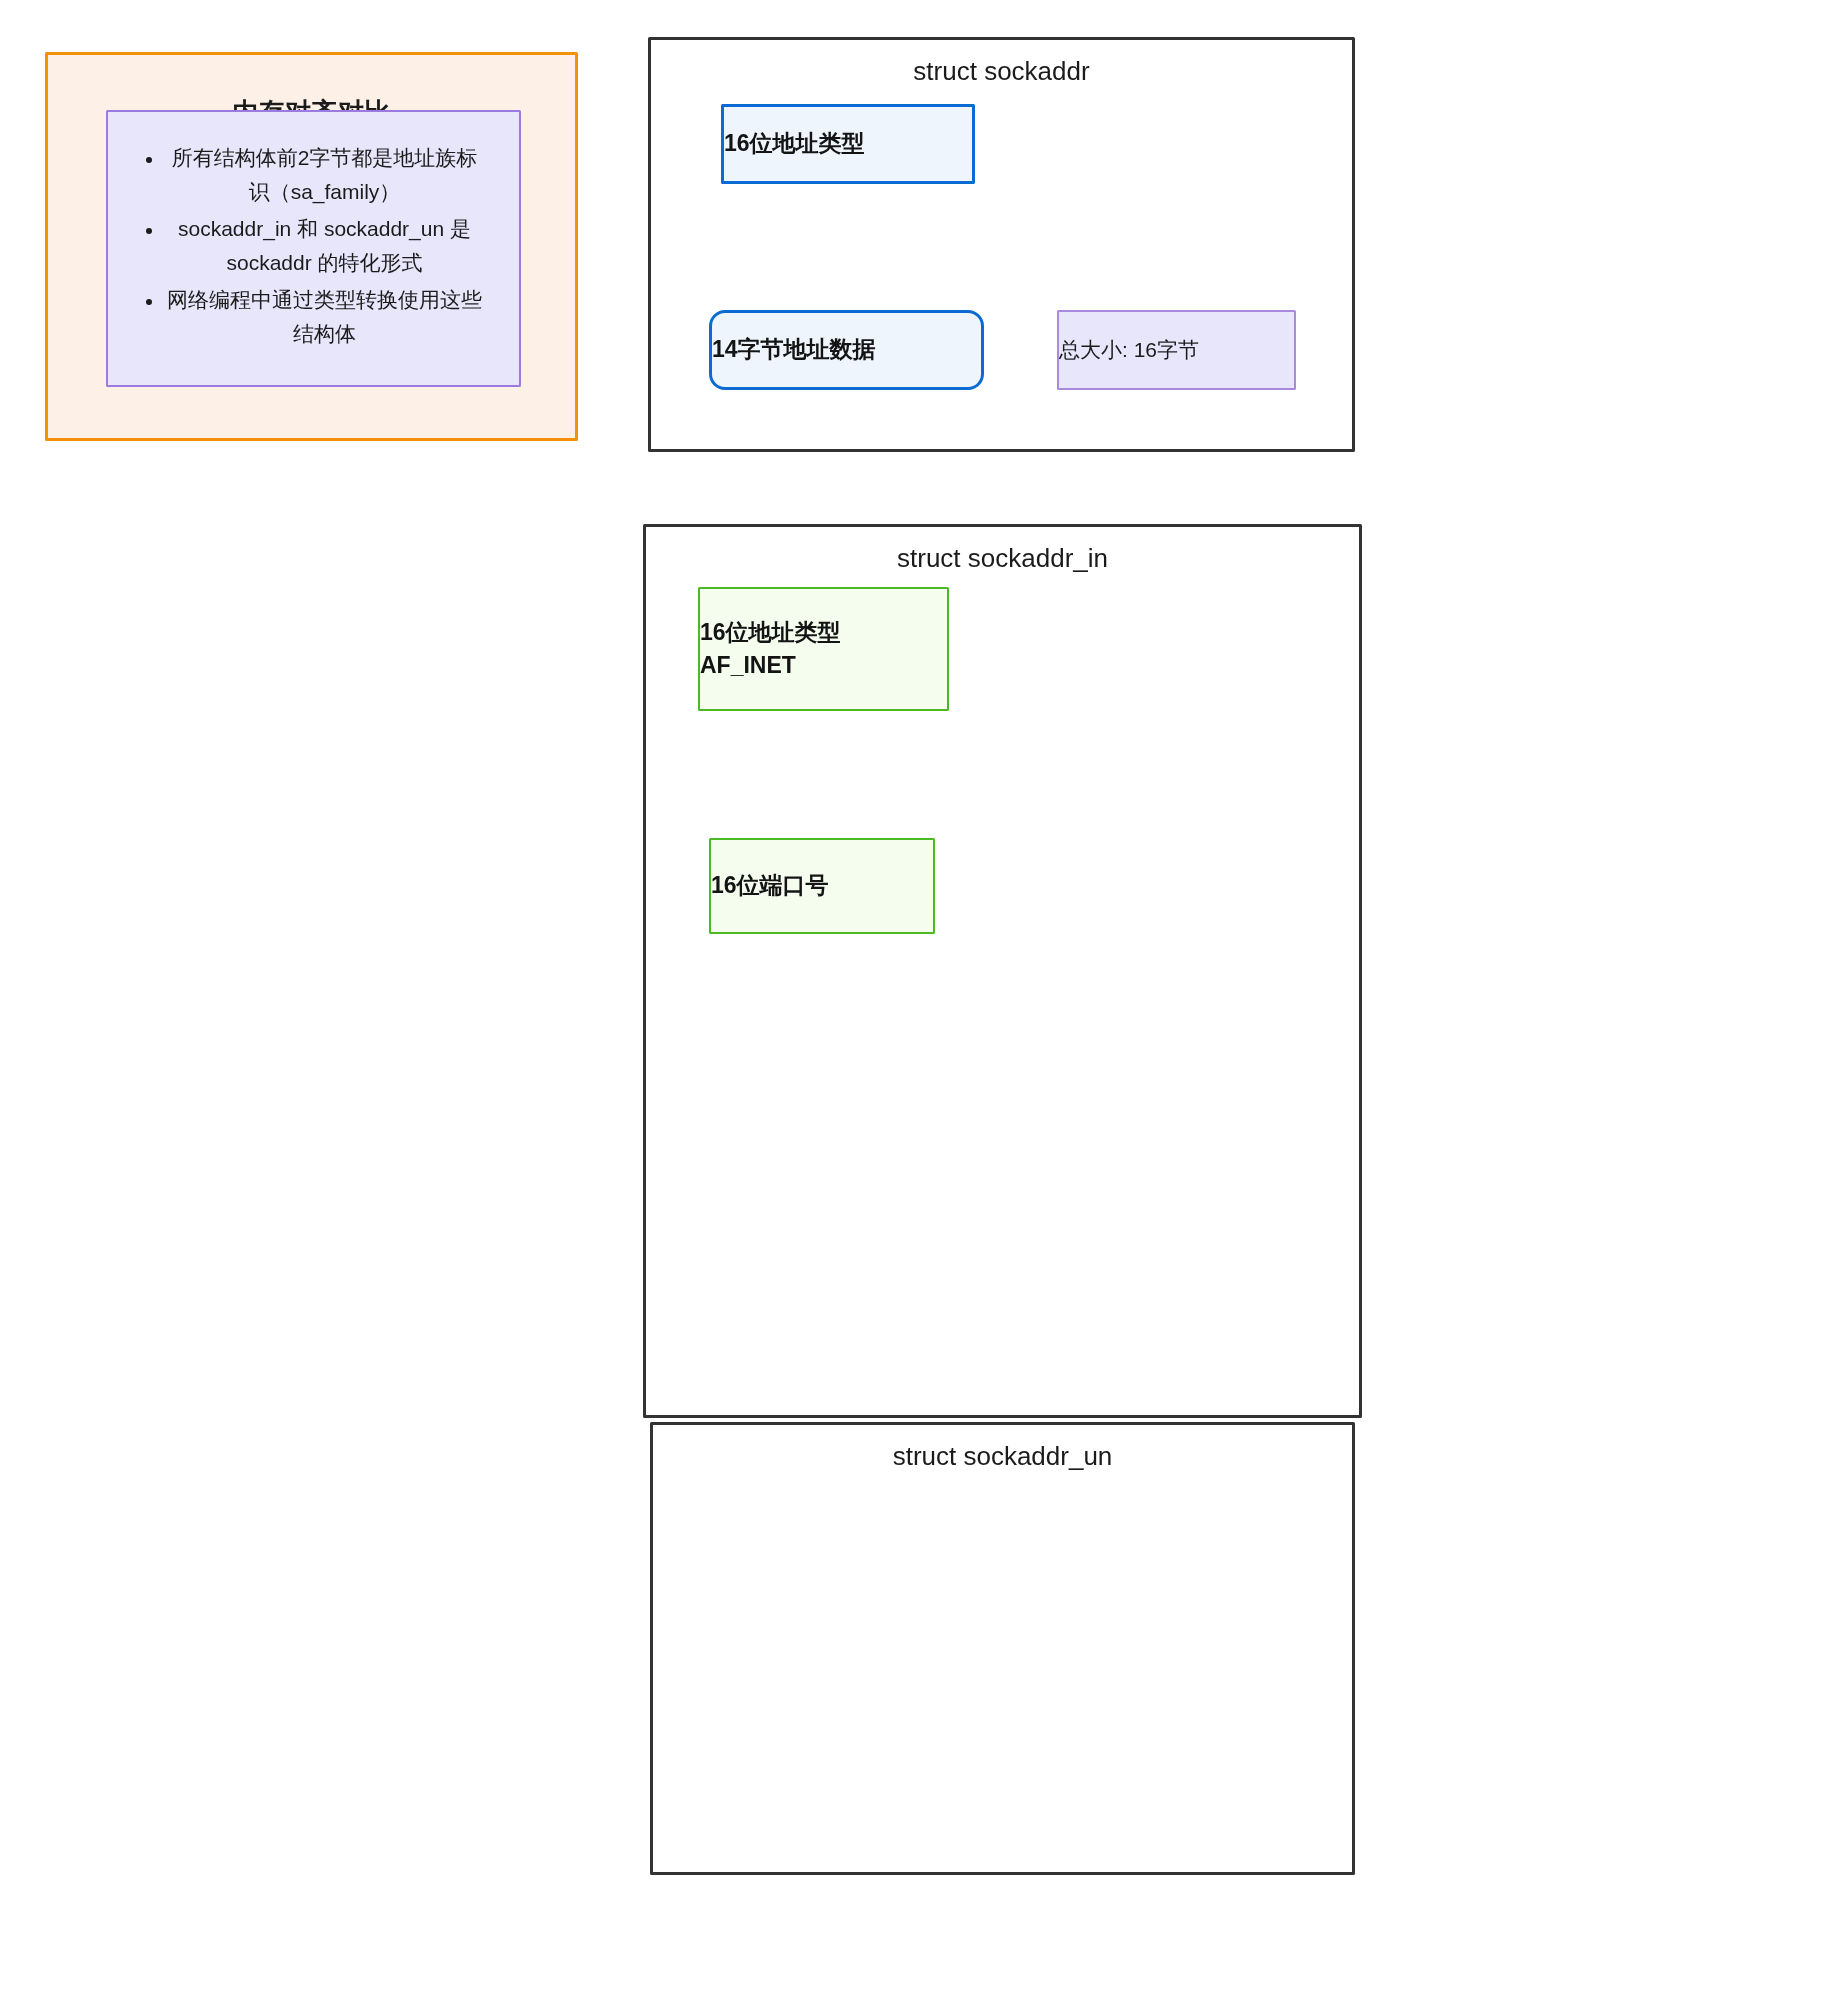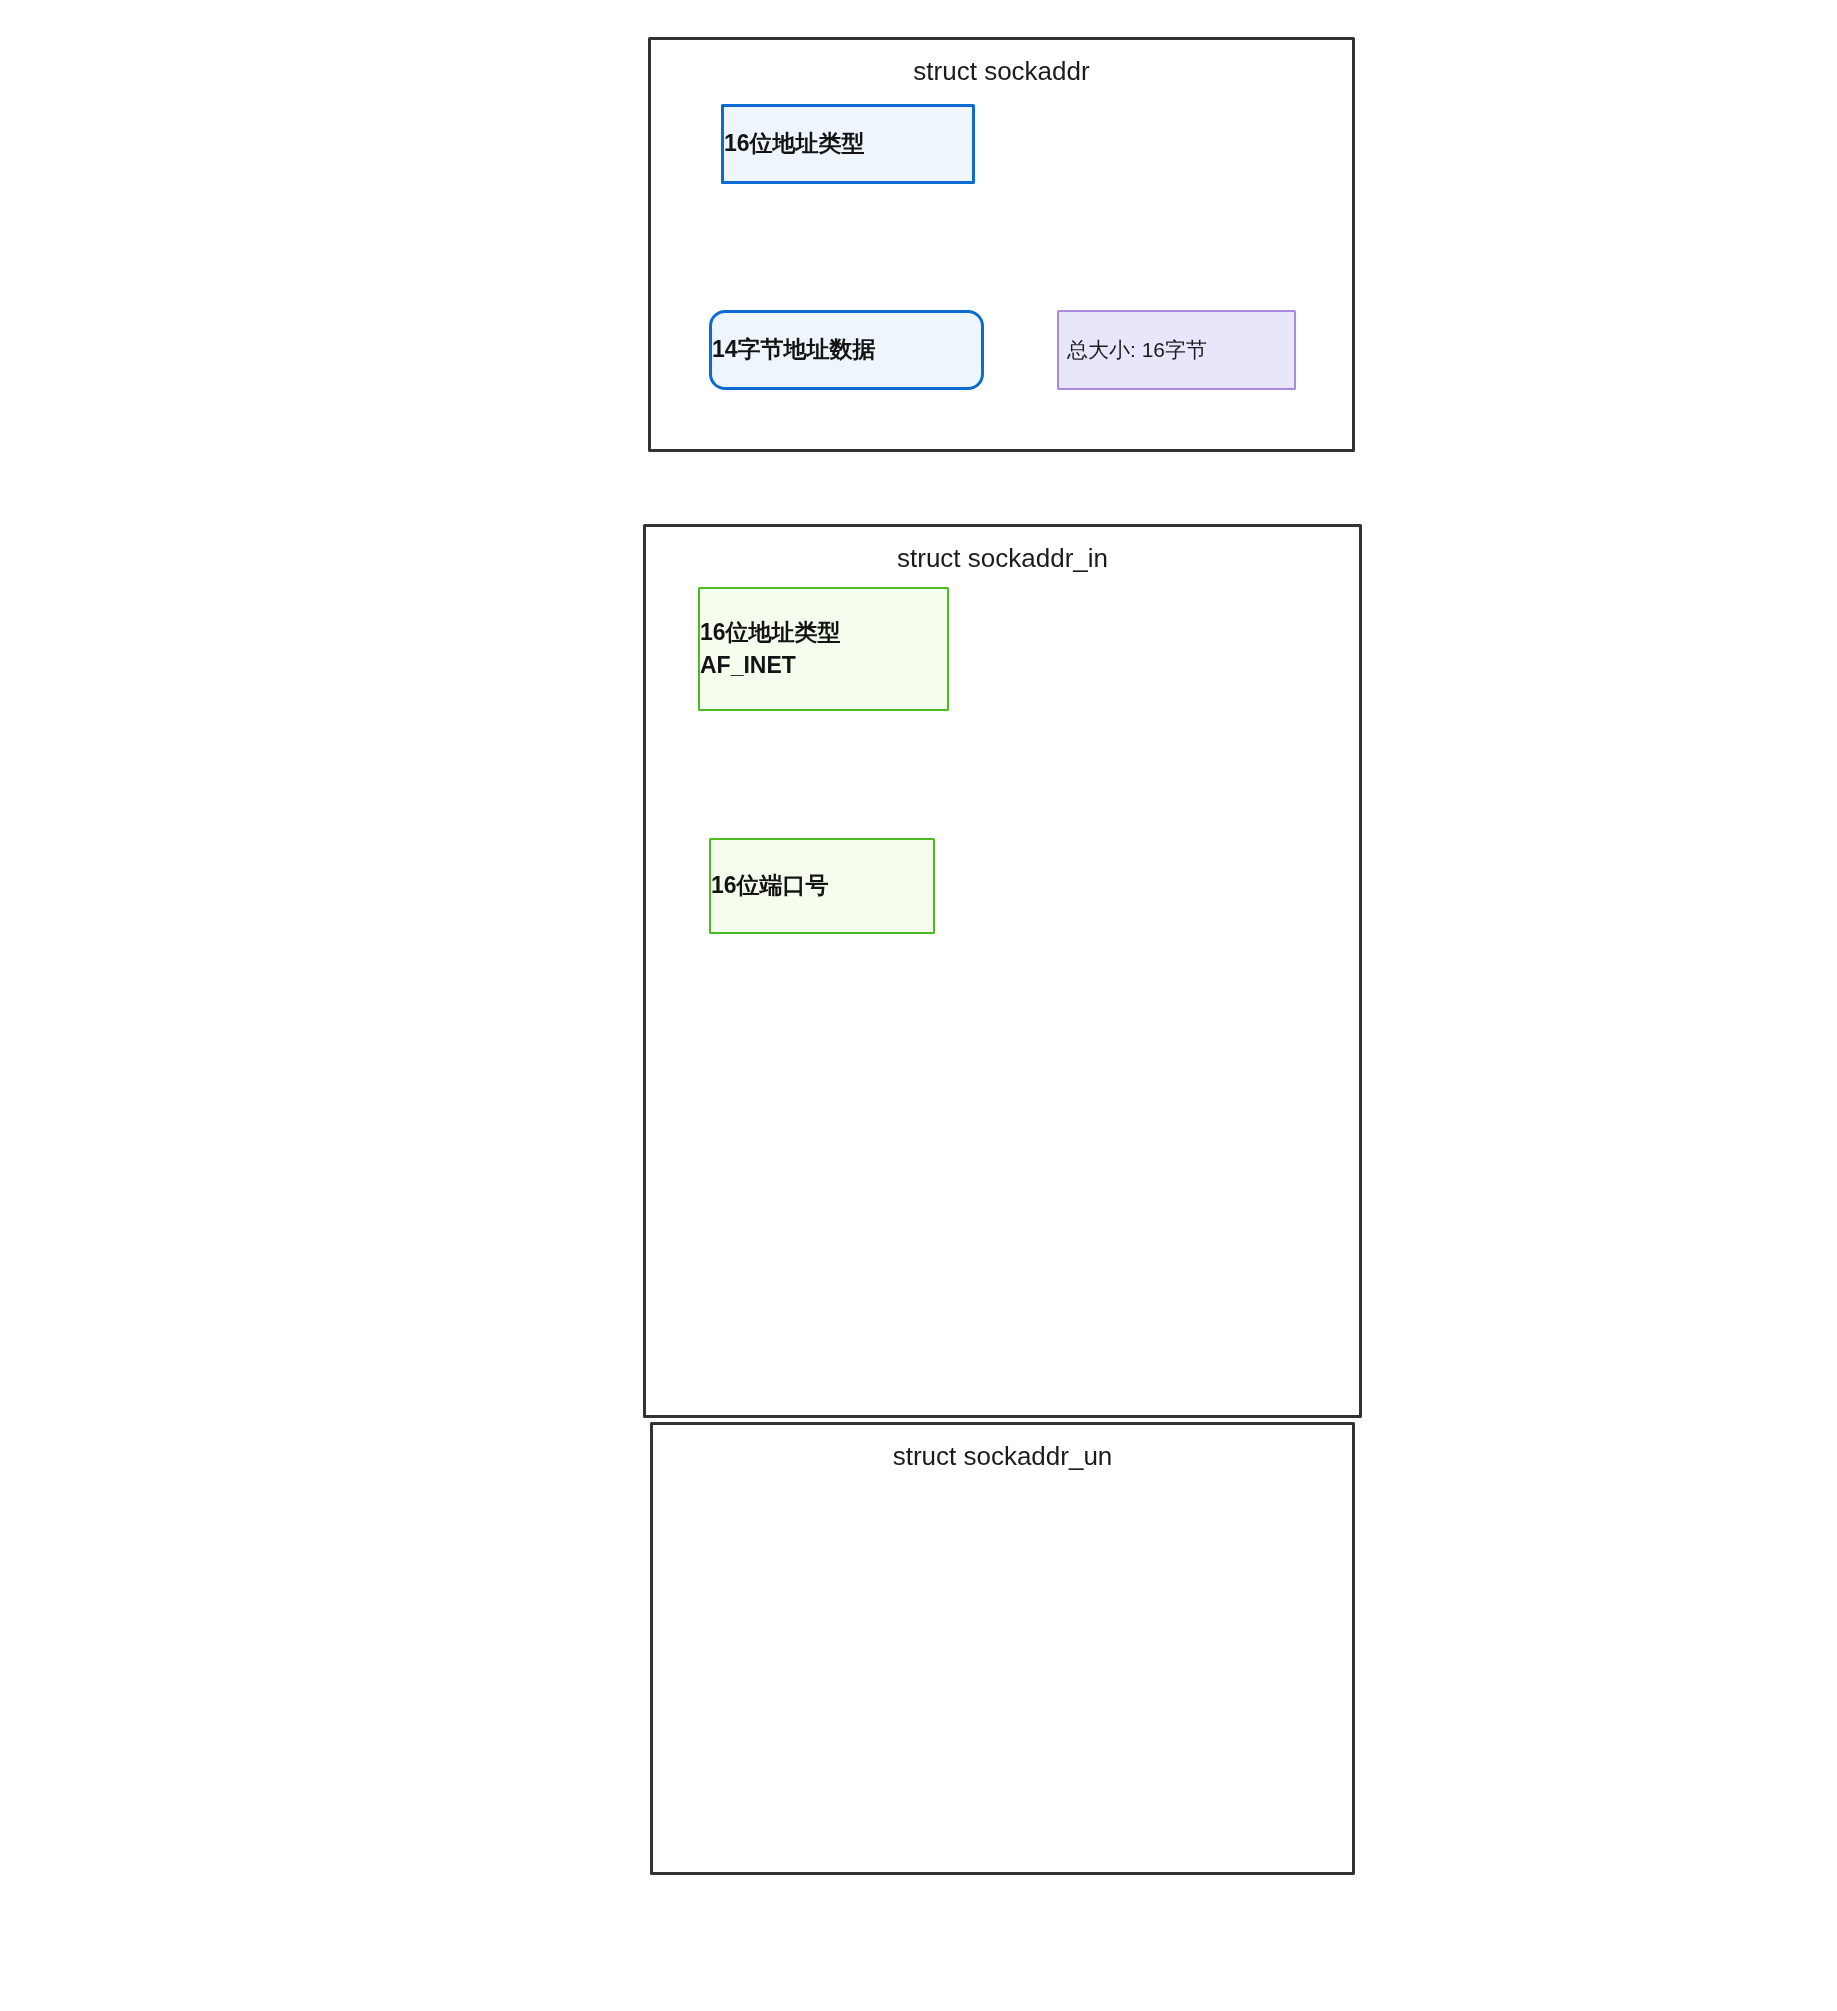--- a/index.html
+++ b/index.html
@@ -126,21 +126,21 @@
     border: 2.4px solid #a98add;
     border-radius: 1.6px;
     font-size: 21px;
     color: #1b1b1b;
     font-weight: 400;
   }
 
   
   #node-sa-family { left: 721px; top: 104px;  width: 254px; height: 80px; }
   #node-sa-data   { left: 709px; top: 310px;  width: 275px; height: 80px; border-radius: 16px; }
-  #node-sa-size   { left: 1057px; top: 310px; width: 239px; height: 80px; padding-left: 8px; }
+  #node-sa-size   { left: 1057px; top: 310px; width: 239px; height: 80px; }
 
   
   #node-in-family { left: 698px;  top: 587px;  width: 251px; height: 124px; }
   #node-in-port   { left: 709px;  top: 838px; width: 226px; height: 96px; }</style>
 </head>
 <body>
 
 <div class="canvas">
 
   
@@ -158,20 +158,30 @@
     <path class="link-line" d="M1032,890 L1032,1042" marker-end="url(#arrow)"></path>
     <path class="link-line" d="M1031,1150 L1031,1297" marker-end="url(#arrow)"></path>
     <path class="link-line" d="M1031,1405 L1031,1562" marker-end="url(#arrow)"></path>
 
     <path class="link-thick" d="M1262,1777 L1262,1888"></path>
 
     <path class="link-line" d="M1053,2130 L1053,2248" marker-end="url(#arrow)"></path>
   </svg>
 
   
+  <div class="abs note-outer">
+    <div class="note-title">内存对齐对比</div>
+    <div class="abs note-inner" style="left:58px; top:55px; width:415px; height:277px;">
+      <ul class="note-list">
+        <li>所有结构体前2字节都是地址族标识（sa_family）</li>
+        <li>sockaddr_in 和 sockaddr_un 是 sockaddr 的特化形式</li>
+        <li>网络编程中通过类型转换使用这些结构体</li>
+      </ul>
+    </div>
+  </div>
 
   
   <div class="abs subgraph" id="sg-sockaddr">
     <div class="subgraph-title">
       <span class="clip-title" style="max-width:206px;text-align:center;">struct sockaddr</span>
     </div>
   </div>
 
   <div class="abs node n-blue" id="node-sa-family">
     <span>16位地址类型</span>

